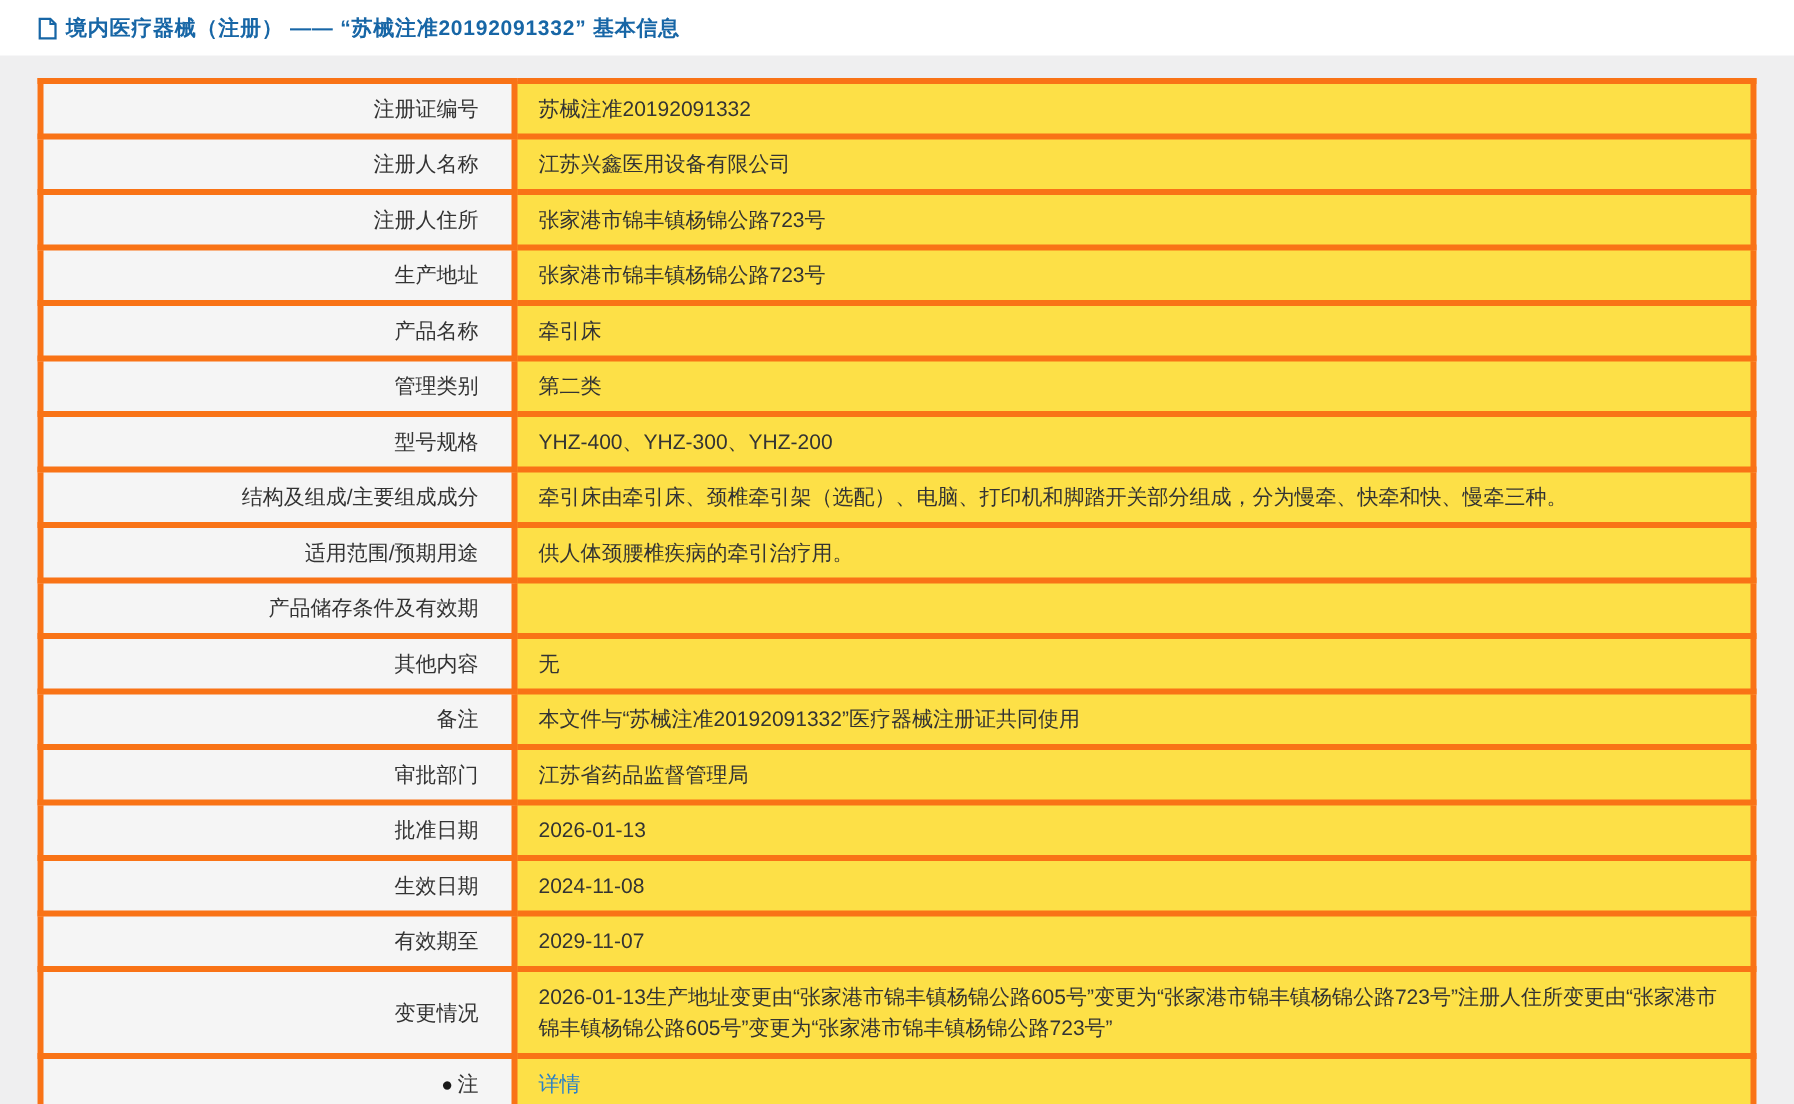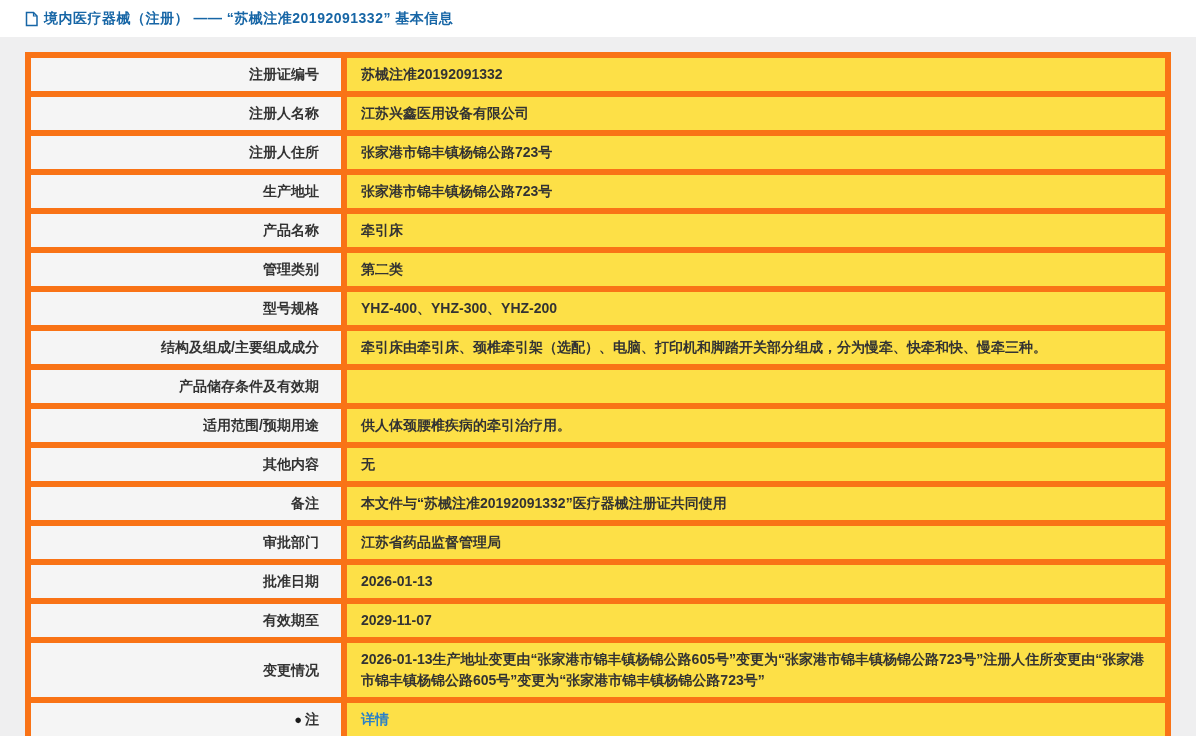--- a/index.html
+++ b/index.html
@@ -28,23 +28,23 @@
     letter-spacing: 0.5px;
   }
   .table-wrap { margin: 15px 25px 0 25px; }
   table.info-table {
     width: 100%;
     border-collapse: collapse;
     background: #ffffff;
     table-layout: fixed;
   }
   .info-table th, .info-table td {
-    border: 6px solid #f97316;
+    border: 4px solid #f97316;
     padding: 6px 14px;
-    font-weight: bold;
+    font-weight: normal;
     font-size: 14px;
     line-height: 1.5;
     vertical-align: middle;
     word-break: break-all;
   }
   .info-table th {
     width: 316px;
     background: #f5f5f5;
     text-align: right;
     padding-right: 22px;
@@ -110,44 +110,48 @@
         </tr>
         <tr>
           <th>型号规格</th>
           <td>YHZ-400、YHZ-300、YHZ-200</td>
         </tr>
         <tr>
           <th>结构及组成/主要组成成分</th>
           <td>牵引床由牵引床、颈椎牵引架（选配）、电脑、打印机和脚踏开关部分组成，分为慢牵、快牵和快、慢牵三种。</td>
         </tr>
         <tr>
+          <th>适用范围/预期用途</th>
+          <td>供人体颈腰椎疾病的牵引治疗用。</td>
+        </tr>
+        <tr>
           <th>产品储存条件及有效期</th>
           <td></td>
-        </tr>
-        <tr>
-          <th>适用范围/预期用途</th>
-          <td>供人体颈腰椎疾病的牵引治疗用。</td>
         </tr>
         <tr>
           <th>其他内容</th>
           <td>无</td>
         </tr>
         <tr>
           <th>备注</th>
           <td>本文件与“苏械注准20192091332”医疗器械注册证共同使用</td>
         </tr>
         <tr>
           <th>审批部门</th>
           <td>江苏省药品监督管理局</td>
         </tr>
         <tr>
           <th>批准日期</th>
           <td>2026-01-13</td>
         </tr>
         <tr>
+          <th>生效日期</th>
+          <td>2024-11-08</td>
+        </tr>
+        <tr>
           <th>有效期至</th>
           <td>2029-11-07</td>
         </tr>
         <tr>
           <th>变更情况</th>
           <td>2026-01-13生产地址变更由“张家港市锦丰镇杨锦公路605号”变更为“张家港市锦丰镇杨锦公路723号”注册人住所变更由“张家港市锦丰镇杨锦公路605号”变更为“张家港市锦丰镇杨锦公路723号”</td>
         </tr>
         <tr>
           <th><span class="note-icon">●</span><span>注</span></th>
           <td><a class="details-link" href="javascript:void(0)">详情</a></td>

